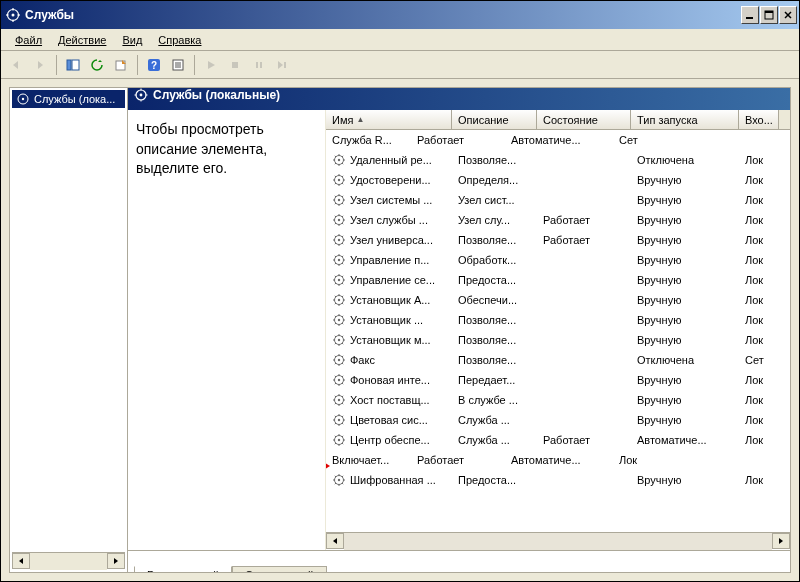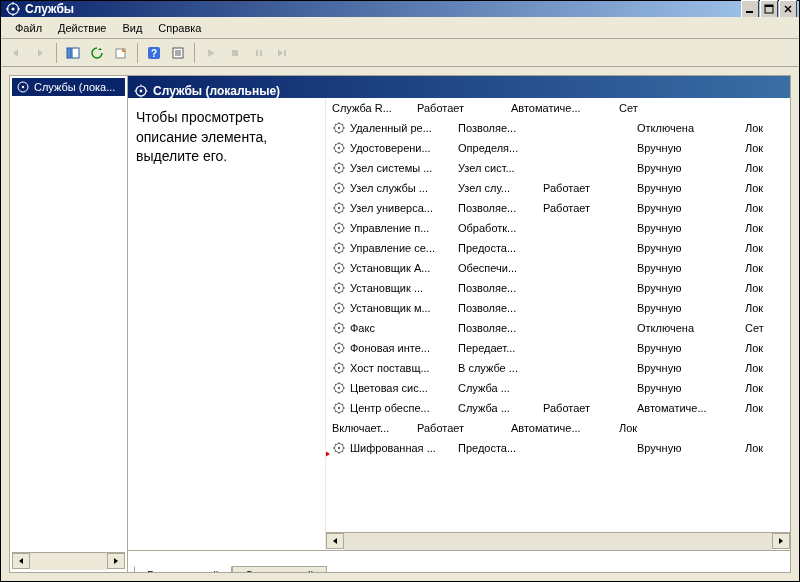--- a/index.html
+++ b/index.html
@@ -1,33 +1,33 @@
 <!DOCTYPE html>
 <html><head>
 <meta charset="utf-8">
 <style>
   * { box-sizing: border-box; }
   html, body { margin: 0; padding: 0; font-family: Tahoma, Arial, sans-serif; font-size: 11px; background: #fff; }
   .window { width: 800px; height: 582px; border: 1px solid #000; display: flex; flex-direction: column; background: #ece9d8; }
-  .titlebar { height: 16px; background: linear-gradient(to right, #0a246a, #a6caf0); display: flex; align-items: center; color: #fff; font-weight: bold; padding: 8px 2px; }
+  .titlebar { height: 28px; background: linear-gradient(to right, #0a246a, #a6caf0); display: flex; align-items: center; color: #fff; font-weight: bold; padding: 8px 2px; }
   .titlebar .title-icon { width: 16px; height: 16px; margin: 0 4px 0 2px; display: inline-flex; align-items: center; justify-content: center; }
   .titlebar .title-text { flex: 1; font-size: 12px; }
   .titlebar .win-btns { display: flex; gap: 1px; }
   .titlebar button { width: 18px; height: 18px; background: #d4d0c8; border: 1px solid #fff; border-right-color: #404040; border-bottom-color: #404040; font-family: inherit; cursor: pointer; display: flex; align-items: center; justify-content: center; padding: 0; }
   .menubar { height: 22px; background: #ece9d8; border-bottom: 1px solid #aca899; display: flex; align-items: center; padding: 0 6px; }
-  .menubar .menu-item { padding: 2px 8px; cursor: pointer; }
+  .menubar .menu-item { padding: 2px 8px; cursor: pointer; text-decoration: underline; }
   .toolbar { height: 28px; background: #ece9d8; border-bottom: 1px solid #aca899; display: flex; align-items: center; padding: 0 4px; gap: 2px; }
   .toolbar .tb-btn { width: 22px; height: 22px; display: flex; align-items: center; justify-content: center; cursor: pointer; border: 1px solid transparent; }
   .toolbar .tb-btn.disabled { opacity: 0.35; cursor: default; }
   .toolbar .sep { width: 1px; height: 20px; background: #aca899; margin: 0 3px; }
   .content-area { flex: 1; display: flex; background: #fff; border: 1px solid #aca899; margin: 8px; overflow: hidden; }
   .left-tree { width: 118px; background: #fff; border-right: 1px solid #aca899; padding: 2px; overflow: auto; position: relative; }
   .tree-item { background: #0a246a; color: #fff; padding: 2px 4px; display: flex; align-items: center; gap: 4px; white-space: nowrap; overflow: hidden; font-size: 11px; }
   .right-pane { flex: 1; display: flex; flex-direction: column; overflow: hidden; }
-  .pane-header { height: 22px; background: linear-gradient(to right, #0a246a, #3a6ea5); color: #fff; font-weight: bold; display: flex; align-items: flex-end; padding: 0 6px; font-size: 12px; gap: 5px; }
+  .pane-header { height: 22px; background: linear-gradient(to right, #0a246a, #3a6ea5); color: #fff; font-weight: bold; display: flex; align-items: flex-start; padding: 0 6px; font-size: 12px; gap: 5px; }
   .pane-body { flex: 1; display: flex; overflow: hidden; }
   .desc-col { width: 198px; padding: 10px 8px; font-size: 14px; color: #000; line-height: 1.4; border-right: 1px solid #ece9d8; }
   .list-col { flex: 1; display: flex; flex-direction: column; overflow: hidden; position: relative; }
   .list-header { display: flex; background: #ece9d8; border-bottom: 1px solid #aca899; height: 20px; flex-shrink: 0; }
   .list-header .cell { border-right: 1px solid #aca899; padding: 3px 6px; font-size: 11px; display: flex; align-items: center; gap: 3px; overflow: hidden; white-space: nowrap; cursor: pointer; background: linear-gradient(#fefefe, #e8e4d8); }
   .list-body { flex: 1; overflow: auto; }
   .list-row { display: flex; height: 20px; align-items: center; cursor: pointer; }
   .list-row .cell { padding: 2px 6px; overflow: hidden; white-space: nowrap; text-overflow: ellipsis; font-size: 11px; display: flex; align-items: center; gap: 4px; }
   .c-name { width: 126px; }
   .c-desc { width: 85px; }
@@ -213,20 +213,30 @@
         <div class="desc-col">
           <div>Чтобы просмотреть описание элемента, выделите его.</div>
         </div>
         <div class="list-col">
           <div class="arrow-annotation">
             <svg width="48" height="20">
                 <line x1="2" y1="10" x2="38" y2="10" stroke="#e00000" stroke-width="2.5"></line>
                 <path d="M36 4 L46 10 L36 16 Z" fill="#e00000"></path>
               </svg>
           </div>
+          <div class="list-header">
+            <div class="cell c-name">
+                <span>Имя</span> 
+                <span class="sort-arrow">▲</span>
+              </div>
+            <div class="cell c-desc">Описание</div>
+            <div class="cell c-state">Состояние</div>
+            <div class="cell c-start">Тип запуска</div>
+            <div class="cell c-logon">Вхо...</div>
+          </div>
           <div class="list-body" id="list-body">
               <div class="list-row">
                 <div class="cell c-desc">Служба R...</div>
                 <div class="cell c-state">Работает</div>
                 <div class="cell c-start">Автоматиче...</div>
                 <div class="cell c-logon">Сет</div>
               </div>
               <div class="list-row">
                 <div class="cell c-name">
                   <span class="svc-icon">

